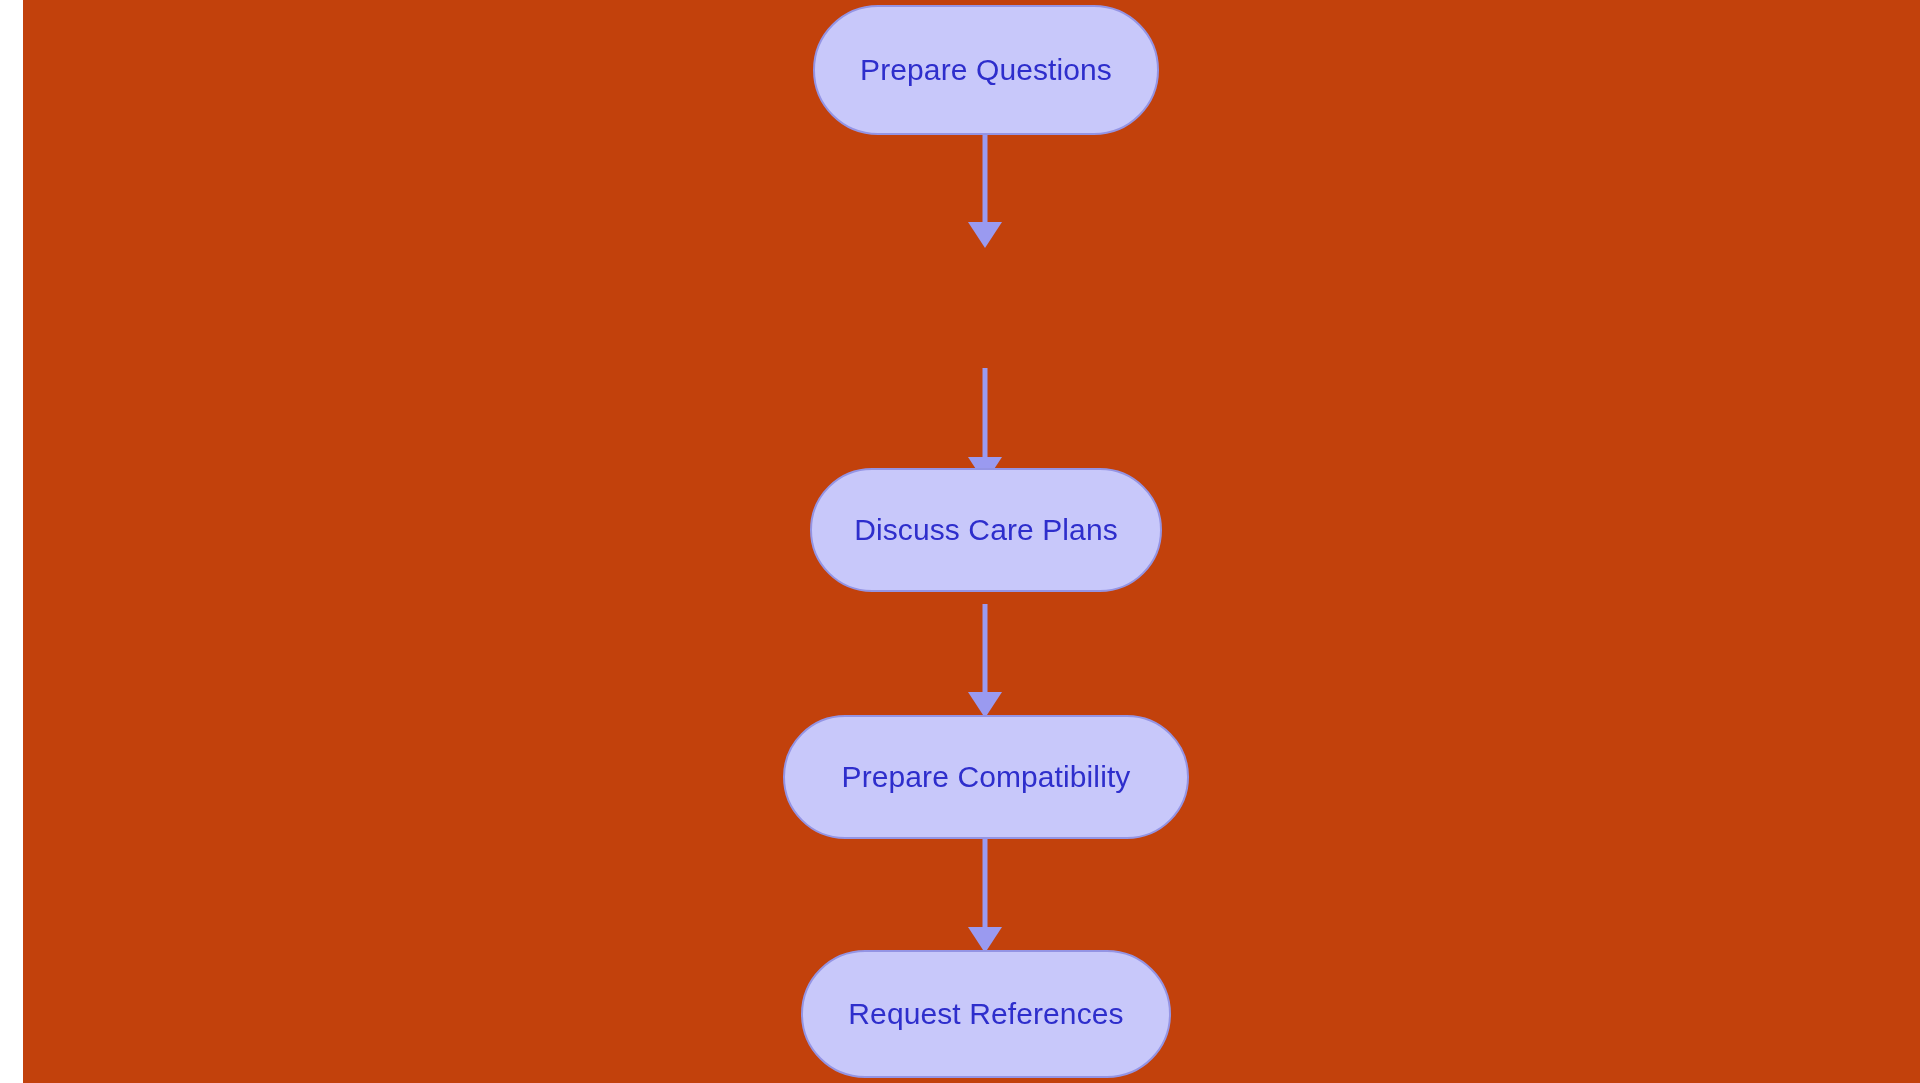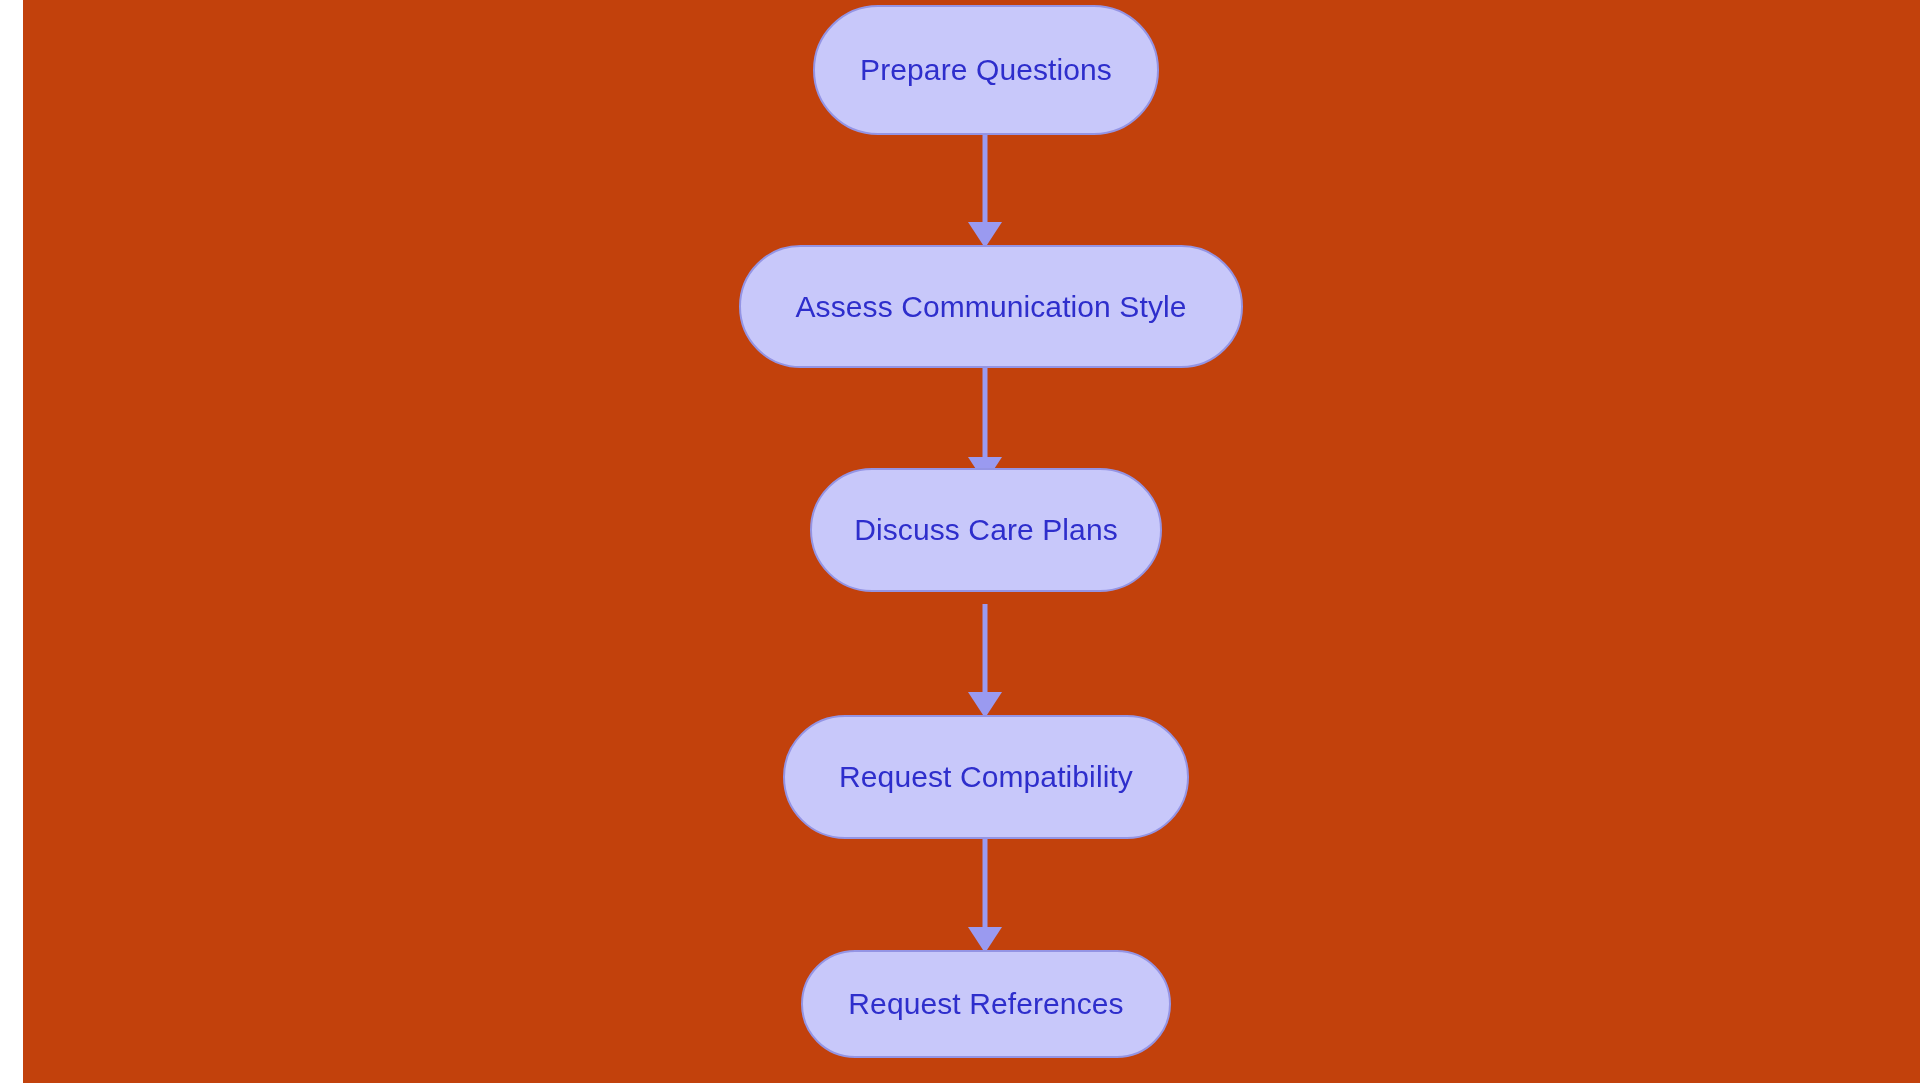--- a/index.html
+++ b/index.html
@@ -56,21 +56,21 @@
     color: #2e2ecc;
     white-space: nowrap;
     user-select: none;
   }
 
   
   #node-0 { left: 790px;  top: 5px;    width: 346px; height: 130px; }
   #node-1 { left: 716px;  top: 245px;  width: 504px; height: 123px; }
   #node-2 { left: 787px;  top: 468px;  width: 352px; height: 124px; }
   #node-3 { left: 760px;  top: 715px;  width: 406px; height: 124px; }
-  #node-4 { left: 778px;  top: 950px;  width: 370px; height: 108px; }
+  #node-4 { left: 778px;  top: 950px;  width: 370px; height: 128px; }
 </style>
 </head>
 <body>
 
 <div id="flow-canvas">
 
   <svg id="connector-layer" viewBox="0 0 1920 1083" width="1920" height="1083" xmlns="http://www.w3.org/2000/svg">
 
     <g>
       <line x1="962" y1="135" x2="962" y2="228" stroke="#9a9af0" stroke-width="5"></line>
@@ -90,29 +90,26 @@
     <g>
       <line x1="962" y1="839" x2="962" y2="933" stroke="#9a9af0" stroke-width="5"></line>
       <polygon points="945,927 979,927 962,953" fill="#9a9af0"></polygon>
     </g>
   </svg>
 
   <div id="node-0" class="flow-node">
     <span class="flow-node-label">Prepare Questions</span>
   </div>
 
-  <div id="node-1" class="flow-node">
-    <span class="flow-node-label">Assess Communication Style</span>
-  </div>
 
   <div id="node-2" class="flow-node">
     <span class="flow-node-label">Discuss Care Plans</span>
   </div>
 
   <div id="node-3" class="flow-node">
-    <span class="flow-node-label">Request Compatibility</span>
+    <span class="flow-node-label">Prepare Compatibility</span>
   </div>
 
   <div id="node-4" class="flow-node">
     <span class="flow-node-label">Request References</span>
   </div>
 
 </div>
 
 </body></html>

